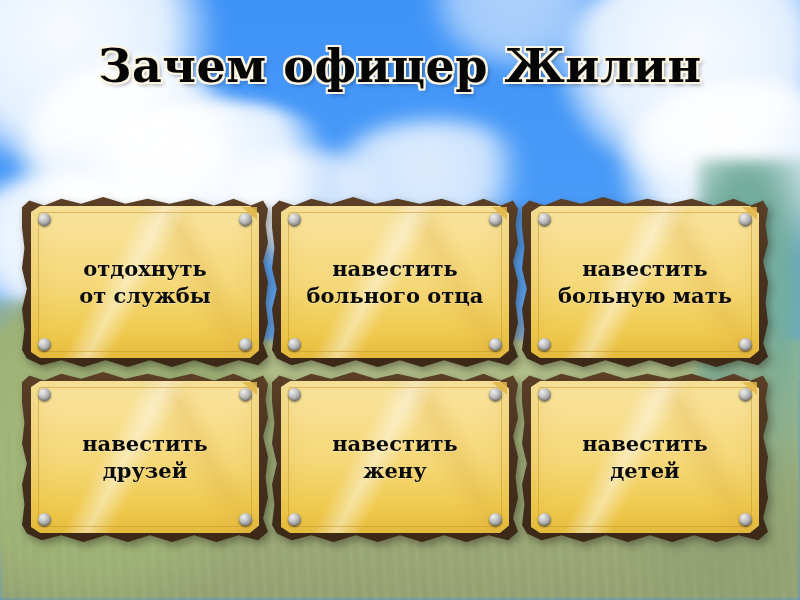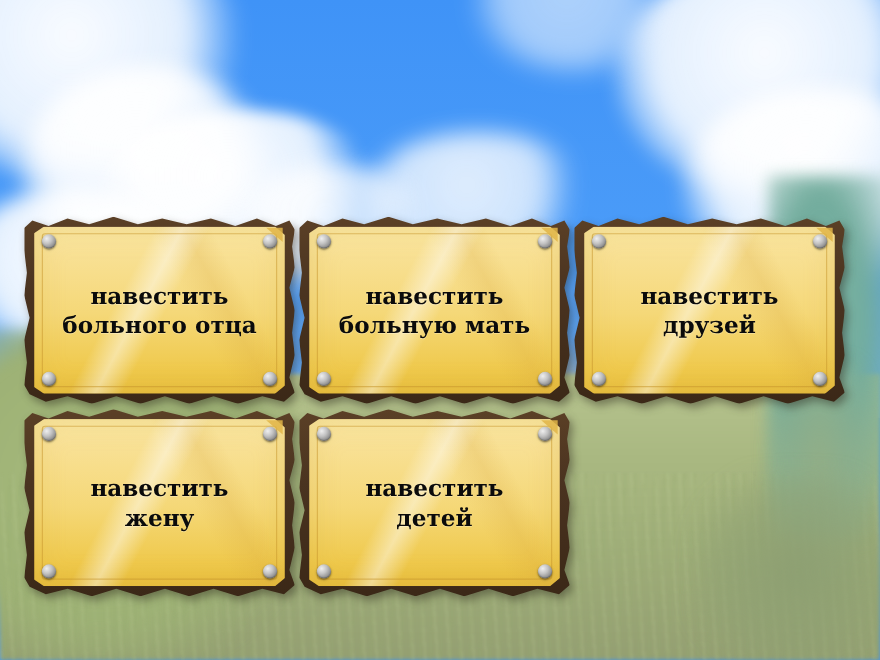--- a/index.html
+++ b/index.html
@@ -219,24 +219,38 @@
   <div class="path"></div>
   <div class="ground"></div>
   <div class="ground-left"></div>
   <div class="grass-blades"></div>
   <div class="cactus"></div>
   <div class="cactus2"></div>
   <div class="bush-r"></div>
 </div>
 
 <h1 id="title">
+  <span class="ln">Зачем офицер Жилин</span>
 </h1>
 
 <div id="grid">
 
+  <div class="card">
+    <div class="plank"></div>
+    <div class="face"></div>
+    <div class="crease"></div>
+    <div class="inner-line"></div>
+    <div class="fold"></div>
+    <div class="rivet tl"></div>
+    <div class="rivet tr"></div>
+    <div class="rivet bl"></div>
+    <div class="rivet br"></div>
+    <div class="label">отдохнуть
+от службы</div>
+  </div>
 
   <div class="card">
     <div class="plank"></div>
     <div class="face"></div>
     <div class="crease"></div>
     <div class="inner-line"></div>
     <div class="fold"></div>
     <div class="rivet tl"></div>
     <div class="rivet tr"></div>
     <div class="rivet bl"></div>

